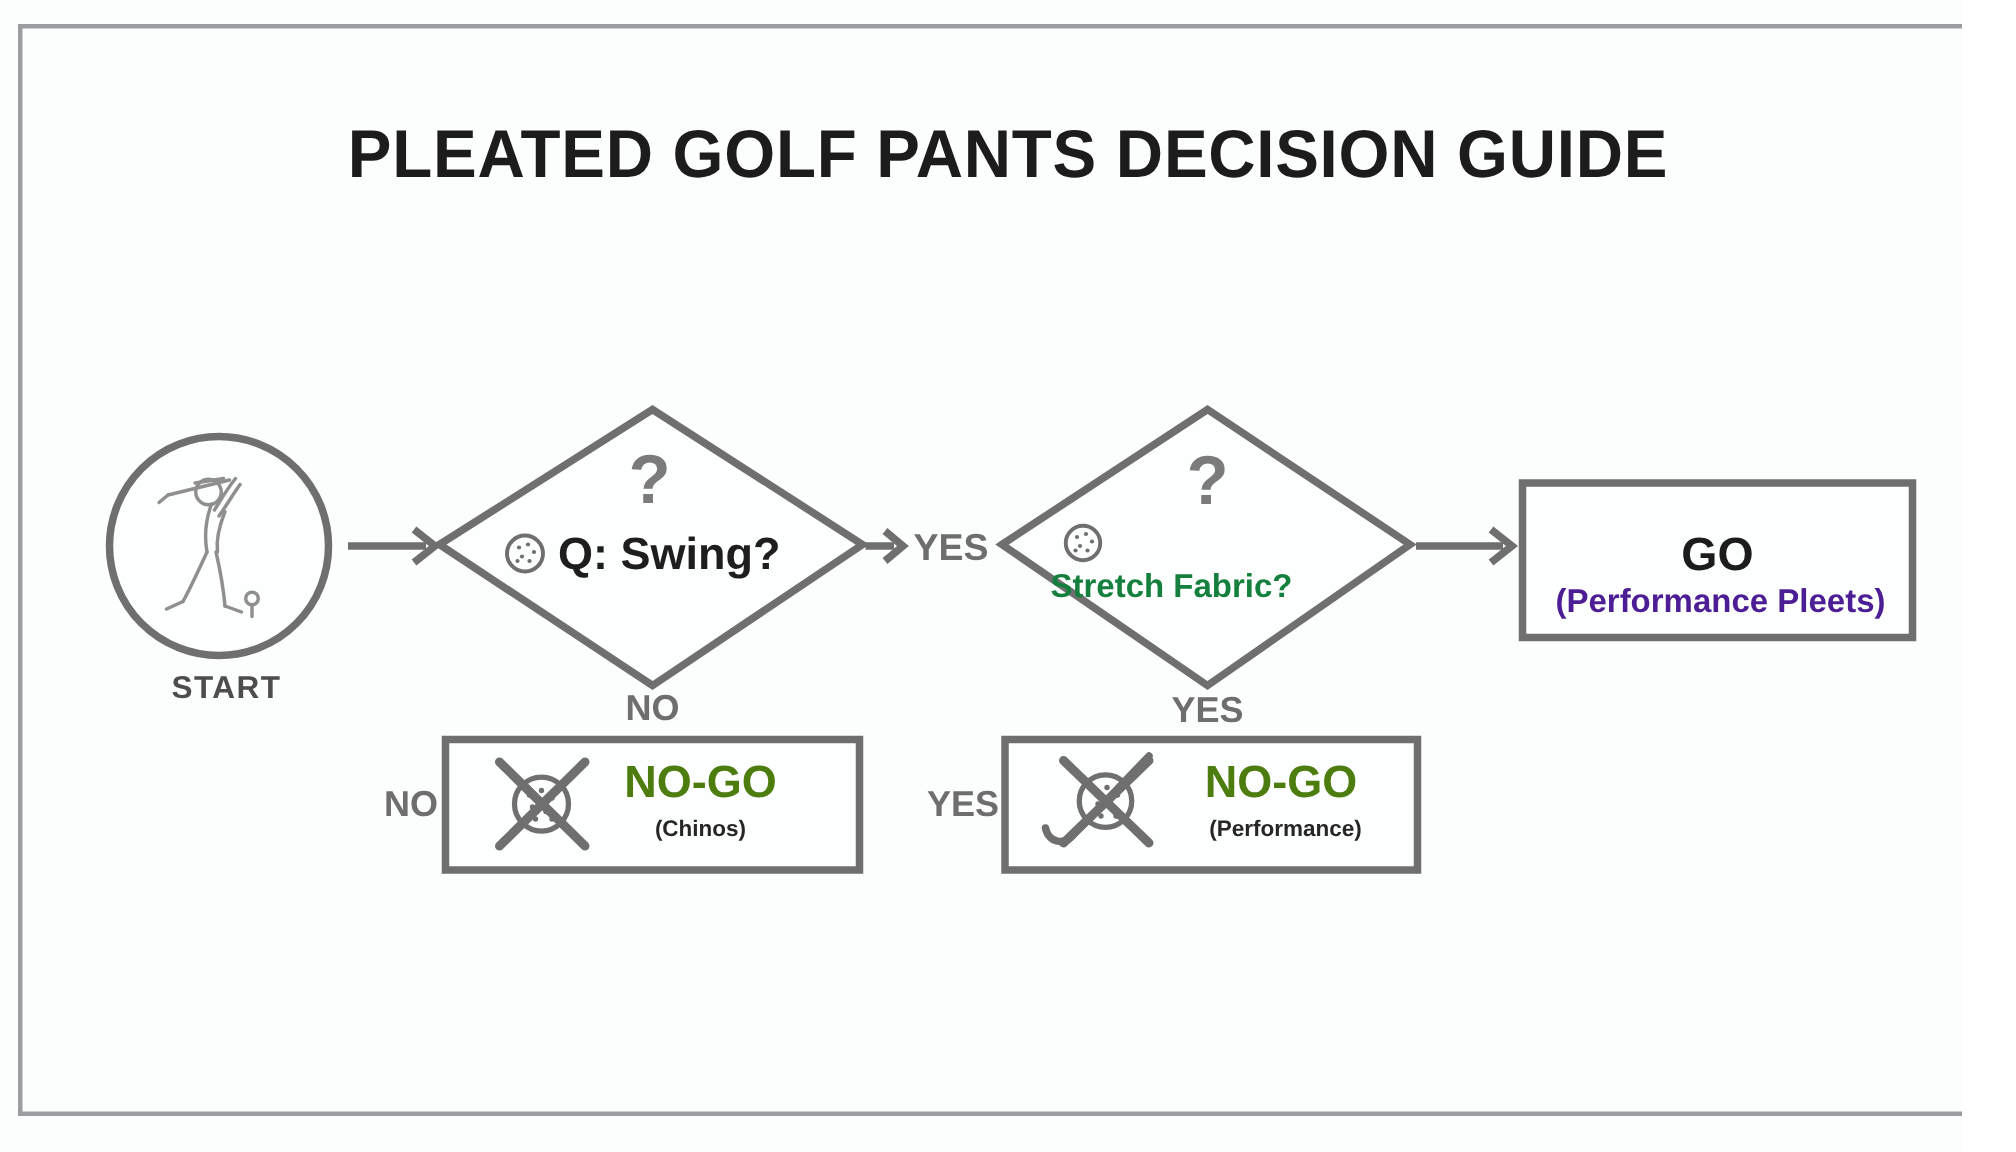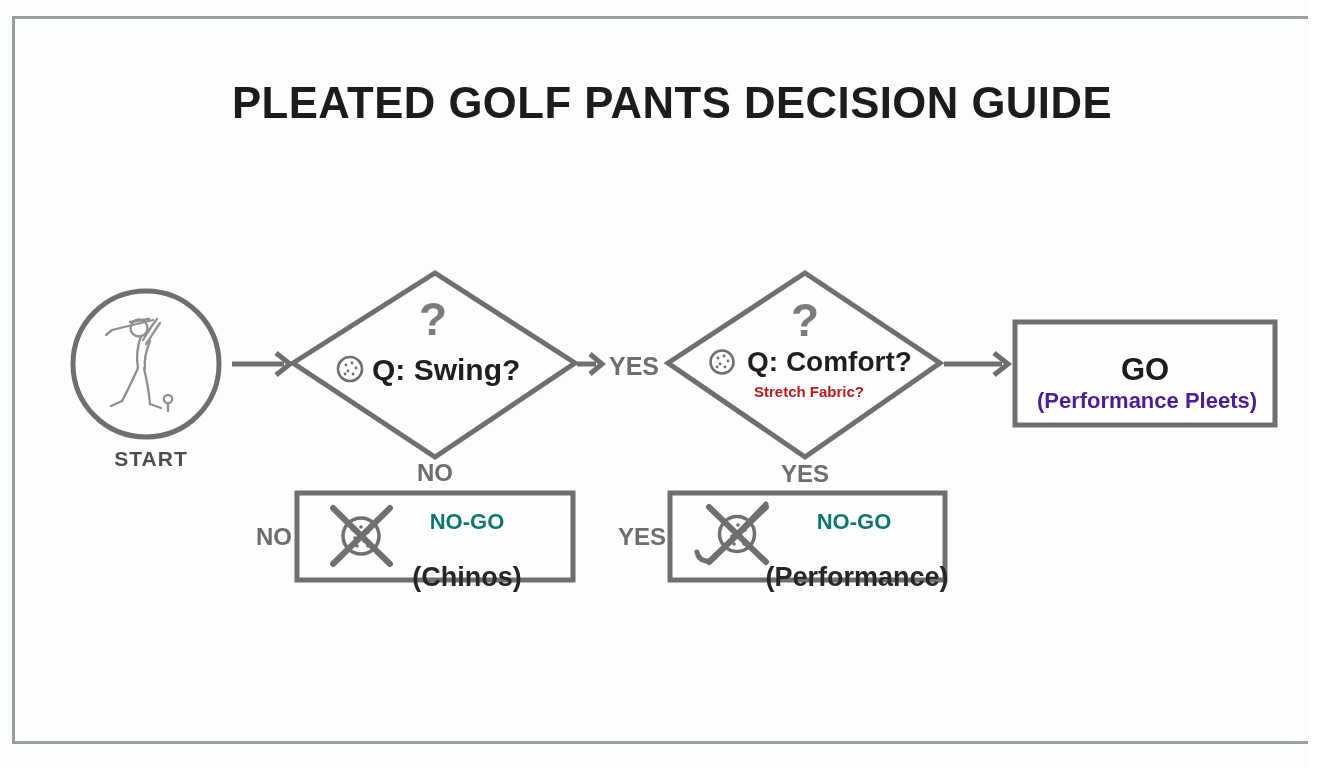--- a/index.html
+++ b/index.html
@@ -22,33 +22,33 @@
     left:672px; top:103px; transform:translate(-50%,-50%) scaleX(0.97);
     font-size:45px; letter-spacing:0.5px; color:#1c1c1c; margin:0;
   }
   .start-label   { left:151px; top:459px; font-size:21px; letter-spacing:1px; color:#4d4d4d; }
   .qmark         { font-size:46px; color:#7b7b7b; }
   .qmark1        { left:433px; top:319px; }
   .qmark2        { left:805px; top:320px; }
   .qlabel        { font-size:30px; color:#1e1e1e; }
   .qlabel1       { left:372px; top:370px; }
   .qlabel2       { left:747px; top:362px; font-size:28px; }
-  .qsublabel     { left:809px; top:391px; font-size:15px; color:#b91c1c; }
+  .qsublabel     { left:781px; top:391px; font-size:22px; color:#15803d; }
   .branch-label  { font-size:24px; color:#6e6e6e; }
   .branch-no     { left:435px; top:473px; }
   .branch-yes    { left:805px; top:474px; }
   .edge-yes      { left:634px; top:366px; font-size:25px; color:#6e6e6e; }
   .go-title      { left:1145px; top:370px; font-size:31px; color:#1c1c1c; }
   .go-sub        { left:1147px; top:401px; font-size:22px; color:#4c1d95; }
   .nogo1-side    { left:274px; top:537px; font-size:24px; color:#6e6e6e; }
   .nogo2-side    { left:642px; top:537px; font-size:24px; color:#6e6e6e; }
-  .nogo-title    { font-size:22px; color:#0f766e; }
+  .nogo-title    { font-size:30px; color:#4d7c0f; }
   .nogo1-title   { left:467px; top:522px; }
   .nogo2-title   { left:854px; top:522px; }
-  .nogo-sub      { font-size:27px; color:#262626;margin-top:24px; }
+  .nogo-sub      { font-size:15px; color:#262626; }
   .nogo1-sub     { left:467px; top:553px; }
   .nogo2-sub     { left:857px; top:553px; }
 </style>
 </head>
 <body>
 
 <div class="canvas">
   <div class="frame"></div>
 
   <svg class="shapes" viewBox="0 0 1344 768">
@@ -164,21 +164,20 @@
 
   <div class="txt center start-label">START</div>
 
   <div class="txt center qmark qmark1">?</div>
   <div class="txt vcenter qlabel qlabel1">Q: Swing?</div>
   <div class="txt center branch-label branch-no">NO</div>
 
   <div class="txt center edge-yes">YES</div>
 
   <div class="txt center qmark qmark2">?</div>
-  <div class="txt vcenter qlabel qlabel2">Q: Comfort?</div>
   <div class="txt center qsublabel">Stretch Fabric?</div>
   <div class="txt center branch-label branch-yes">YES</div>
 
   <div class="txt center go-title">GO</div>
   <div class="txt center go-sub">(Performance Pleets)</div>
 
   <div class="txt center nogo1-side">NO</div>
   <div class="txt center nogo-title nogo1-title">NO-GO</div>
   <div class="txt center nogo-sub nogo1-sub">(Chinos)</div>
 

